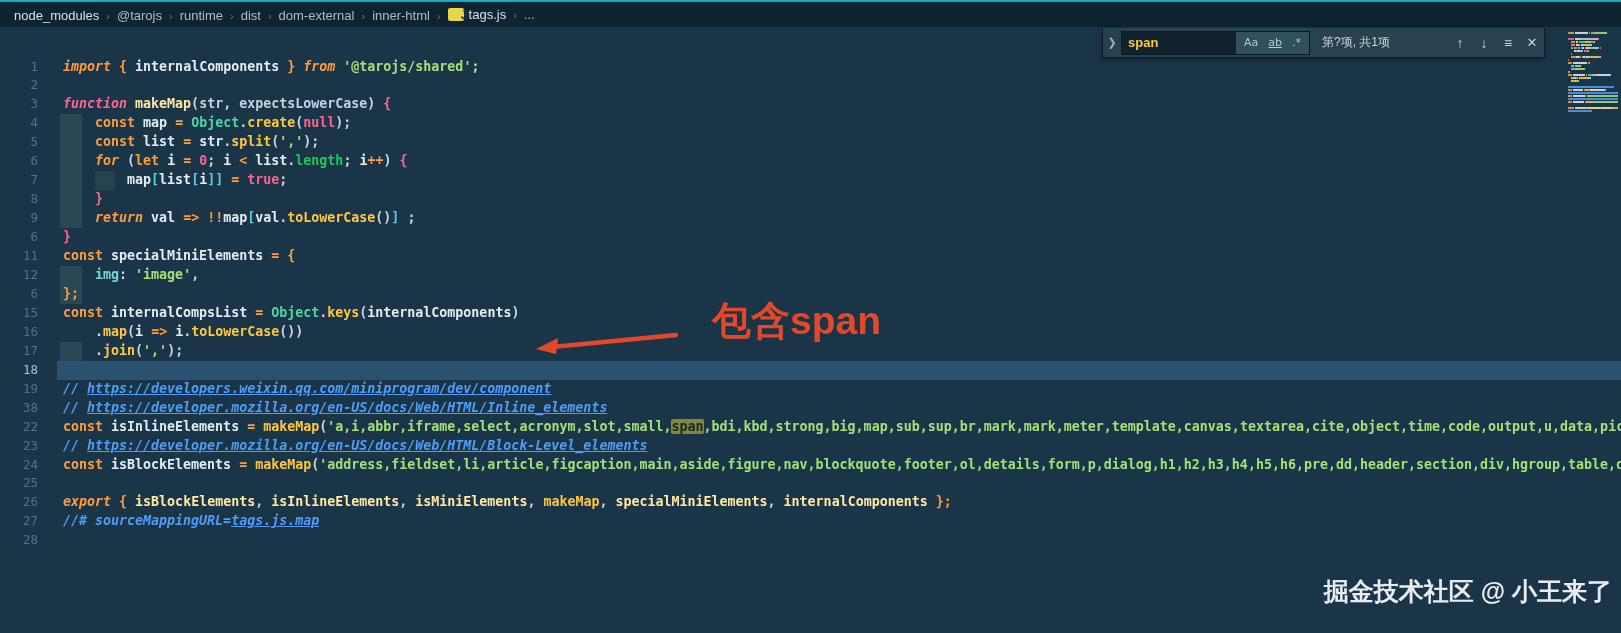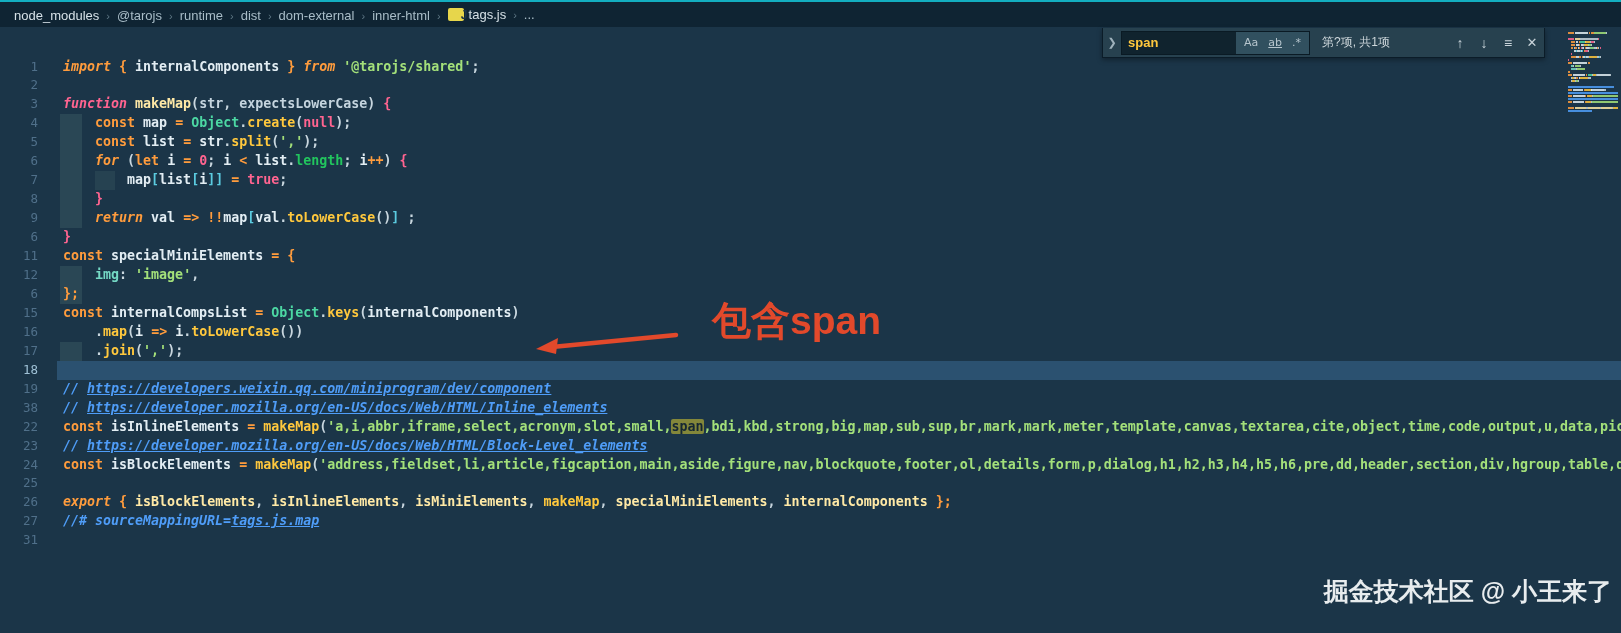--- a/index.html
+++ b/index.html
@@ -100,21 +100,21 @@
       <div class="line"><span class="lnum">17</span><span class="tk-pl">    </span><span class="tk-punct">.</span><span class="tk-fn">join</span><span class="tk-punct">(</span><span class="tk-str">','</span><span class="tk-punct">);</span></div>
       <div class="line selected"><span class="lnum">18</span></div>
       <div class="line"><span class="lnum">19</span><span class="tk-cmt">// </span><span class="tk-link">https://developers.weixin.qq.com/miniprogram/dev/component</span></div>
       <div class="line"><span class="lnum">38</span><span class="tk-cmt">// </span><span class="tk-link">https://developer.mozilla.org/en-US/docs/Web/HTML/Inline_elements</span></div>
       <div class="line"><span class="lnum">22</span><span class="tk-kw">const</span><span class="tk-pl"> </span><span class="tk-id">isInlineElements</span><span class="tk-pl"> </span><span class="tk-op">=</span><span class="tk-pl"> </span><span class="tk-fn">makeMap</span><span class="tk-punct">(</span><span class="tk-str">'a,i,abbr,iframe,select,acronym,slot,small,</span><span class="tk-match">span</span><span class="tk-str">,bdi,kbd,strong,big,map,sub,sup,br,mark,mark,meter,template,canvas,textarea,cite,object,time,code,output,u,data,pic</span></div>
       <div class="line"><span class="lnum">23</span><span class="tk-cmt">// </span><span class="tk-link">https://developer.mozilla.org/en-US/docs/Web/HTML/Block-Level_elements</span></div>
       <div class="line"><span class="lnum">24</span><span class="tk-kw">const</span><span class="tk-pl"> </span><span class="tk-id">isBlockElements</span><span class="tk-pl"> </span><span class="tk-op">=</span><span class="tk-pl"> </span><span class="tk-fn">makeMap</span><span class="tk-punct">(</span><span class="tk-str">'address,fieldset,li,article,figcaption,main,aside,figure,nav,blockquote,footer,ol,details,form,p,dialog,h1,h2,h3,h4,h5,h6,pre,dd,header,section,div,hgroup,table,d</span></div>
       <div class="line"><span class="lnum">25</span></div>
       <div class="line"><span class="lnum">26</span><span class="tk-kwi">export</span><span class="tk-pl"> </span><span class="tk-op">{</span><span class="tk-pl"> </span><span class="tk-fndecl">isBlockElements</span><span class="tk-punct">, </span><span class="tk-fndecl">isInlineElements</span><span class="tk-punct">, </span><span class="tk-fndecl">isMiniElements</span><span class="tk-punct">, </span><span class="tk-fn">makeMap</span><span class="tk-punct">, </span><span class="tk-fndecl">specialMiniElements</span><span class="tk-punct">, </span><span class="tk-fndecl">internalComponents</span><span class="tk-pl"> </span><span class="tk-op">};</span></div>
       <div class="line"><span class="lnum">27</span><span class="tk-cmt">//# sourceMappingURL=</span><span class="tk-link">tags.js.map</span></div>
-      <div class="line"><span class="lnum">31</span></div>
+      <div class="line"><span class="lnum">28</span></div>
     </div>
 
   <svg class="annotation-arrow" width="150" height="28" viewBox="0 0 150 28">
     <line x1="142" y1="8" x2="18" y2="20" stroke="#e2492b" stroke-width="4.5" stroke-linecap="round"></line>
     <polygon points="2,22 24,11 22,27" fill="#e2492b"></polygon>
   </svg>
   <div class="annotation-text">包含span</div>
 
   <div class="find-widget">
     <span class="fw-chevron">❯</span>

